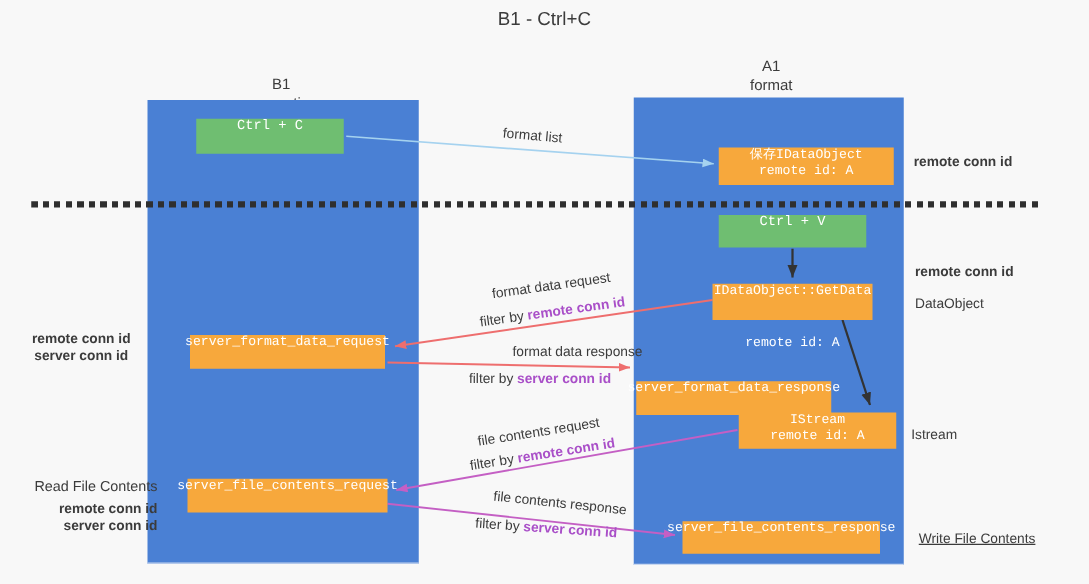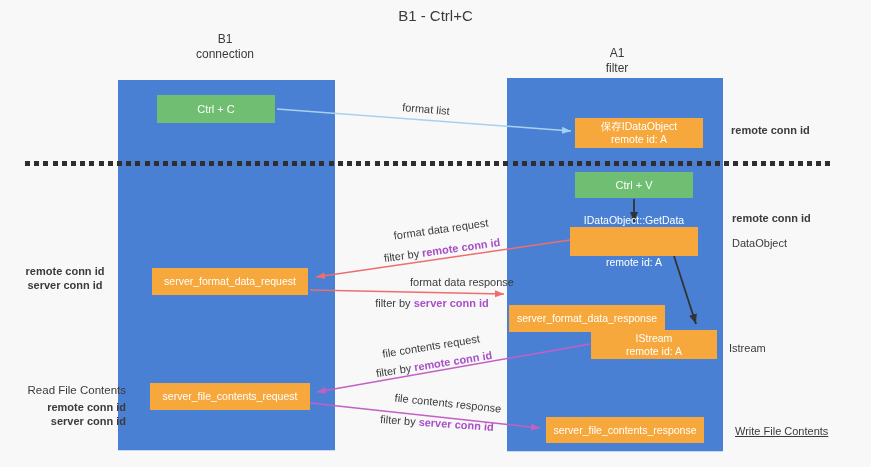--- a/index.html
+++ b/index.html
@@ -14,22 +14,22 @@
     position:relative;background:var(--page-bg);
     font-family:"Liberation Sans","DejaVu Sans",sans-serif;
     color:var(--text-ink);overflow:hidden;
   }
   .abs{position:absolute;}
   .title{top:6px;left:0;width:871px;text-align:center;font-size:15px;line-height:19px;color:var(--text-ink);}
   .lane-header{text-align:center;font-size:12px;line-height:15px;color:var(--text-ink);}
   .lane{background:var(--lane-blue);border-bottom:1px solid #c9d8f0;}
   svg.overlay{position:absolute;left:0;top:0;pointer-events:none;}
   .node{
-    display:flex;flex-direction:column;align-items:center;justify-content:center;
-    color:#fff;font-size:10.5px;line-height:13px;text-align:center;white-space:nowrap;
+    display:flex;flex-direction:column;align-items:center;
+    color:#fff;font-size:10.5px;line-height:13px;text-align:center;white-space:nowrap;font-family:Liberation Mono, monospace;
   }
   .node.orange{background:var(--box-orange);}
   .node.green{background:var(--box-green);font-size:11px;}
   .elabel{
     white-space:nowrap;font-size:11px;color:var(--text-ink);
     transform-origin:center center;
   }
   .center-anchor{transform:translate(-50%,-50%);}
   .purple{color:var(--text-purple);font-weight:bold;}
   .greentxt{color:var(--text-green);font-weight:bold;}
@@ -37,27 +37,27 @@
   .side-group{text-align:center;}
   .prefix{margin-right:3px;}
 </style>
 </head>
 <body>
 
 <div class="abs title">
   <div>B1 - Ctrl+C</div>
 </div>
 
-<div class="abs lane-header" style="left:160px;top:32px;width:130px;">
+<div class="abs lane-header" style="left:160px;top:60px;width:130px;">
   <div>B1</div>
   <div>connection</div>
 </div>
 <div class="abs lane-header" style="left:552px;top:46px;width:130px;">
   <div>A1</div>
-  <div>filter</div>
+  <div>format</div>
 </div>
 
 <div class="abs lane" style="left:118px;top:80px;width:217px;height:371px;"></div>
 <div class="abs lane" style="left:507px;top:78px;width:216px;height:374px;"></div>
 
 <div class="abs" style="left:25px;top:161px;width:807px;height:5px;background:repeating-linear-gradient(90deg,var(--dash-dark) 0 5px,transparent 5px 9.2px);"></div>
 
 <svg class="overlay" width="871" height="467" viewBox="0 0 871 467">
   <defs>
     <marker id="m-sky" markerUnits="userSpaceOnUse" markerWidth="10" markerHeight="8" refX="9" refY="3.5" orient="auto">
@@ -79,21 +79,21 @@
   <line x1="310" y1="290" x2="504" y2="294" stroke="var(--arrow-salmon)" stroke-width="1.5" marker-end="url(#m-salmon)"></line>
   <line x1="674" y1="256" x2="696" y2="324" stroke="#333333" stroke-width="1.8" marker-end="url(#m-black)"></line>
   <line x1="590" y1="344" x2="317" y2="392" stroke="var(--arrow-magenta)" stroke-width="1.5" marker-end="url(#m-magenta)"></line>
   <line x1="310" y1="403" x2="540" y2="428" stroke="var(--arrow-magenta)" stroke-width="1.5" marker-end="url(#m-magenta)"></line>
 </svg>
 
 <div class="abs node green" style="left:157px;top:95px;width:118px;height:28px;">
   <span>Ctrl + C</span>
 </div>
 
-<div class="abs node orange" style="left:575px;top:118px;width:128px;height:30px;">
+<div class="abs node orange" style="left:575px;top:118px;width:140px;height:30px;">
   <span>保存IDataObject</span>
   <span>remote id: A</span>
 </div>
 
 <div class="abs node green" style="left:575px;top:172px;width:118px;height:26px;">
   <span>Ctrl + V</span>
 </div>
 
 <div class="abs node orange" style="left:570px;top:227px;width:128px;height:29px;gap:29px;">
   <span>IDataObject::GetData</span>

